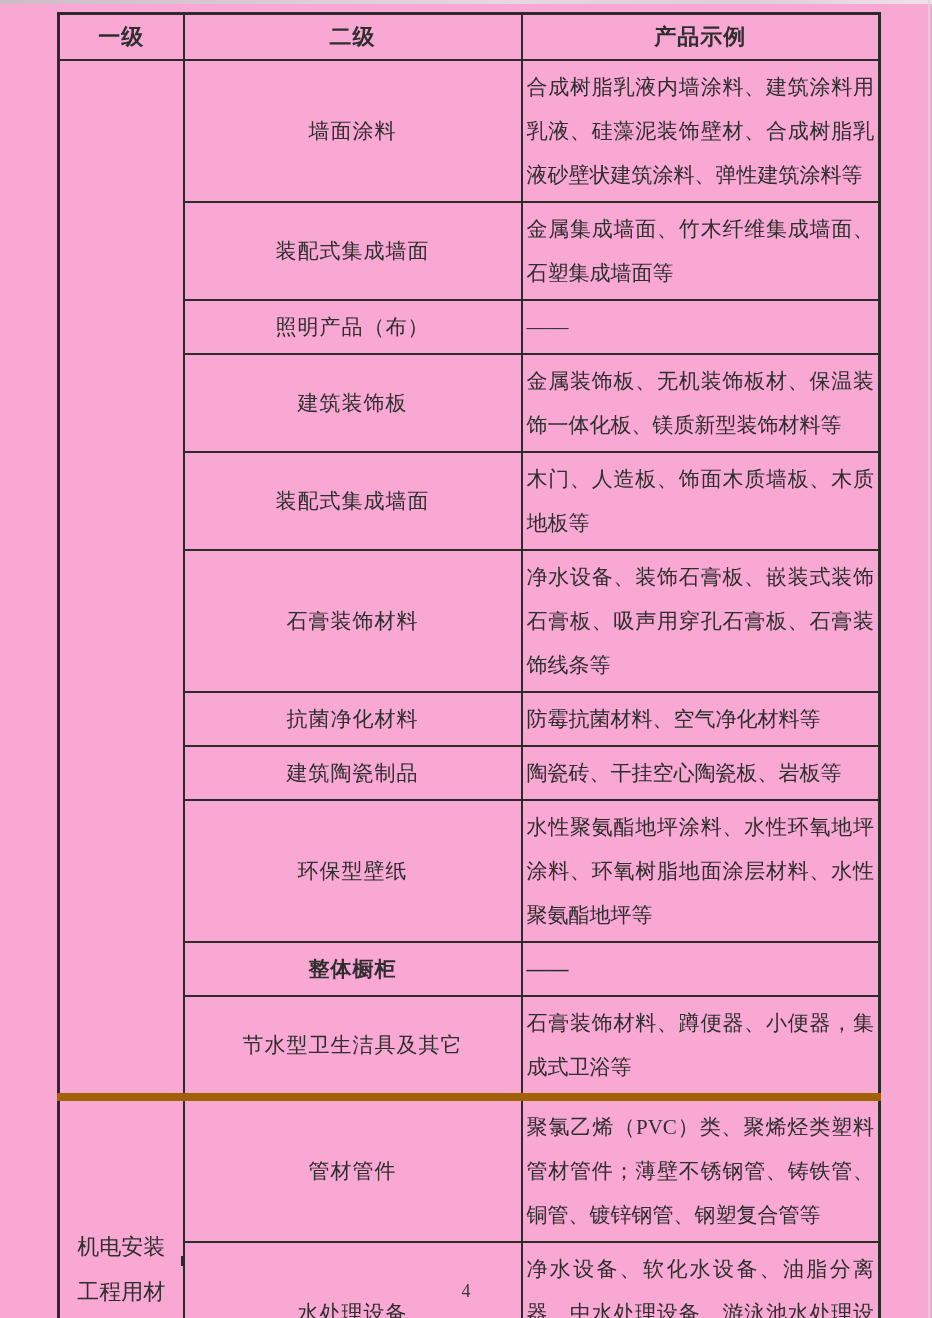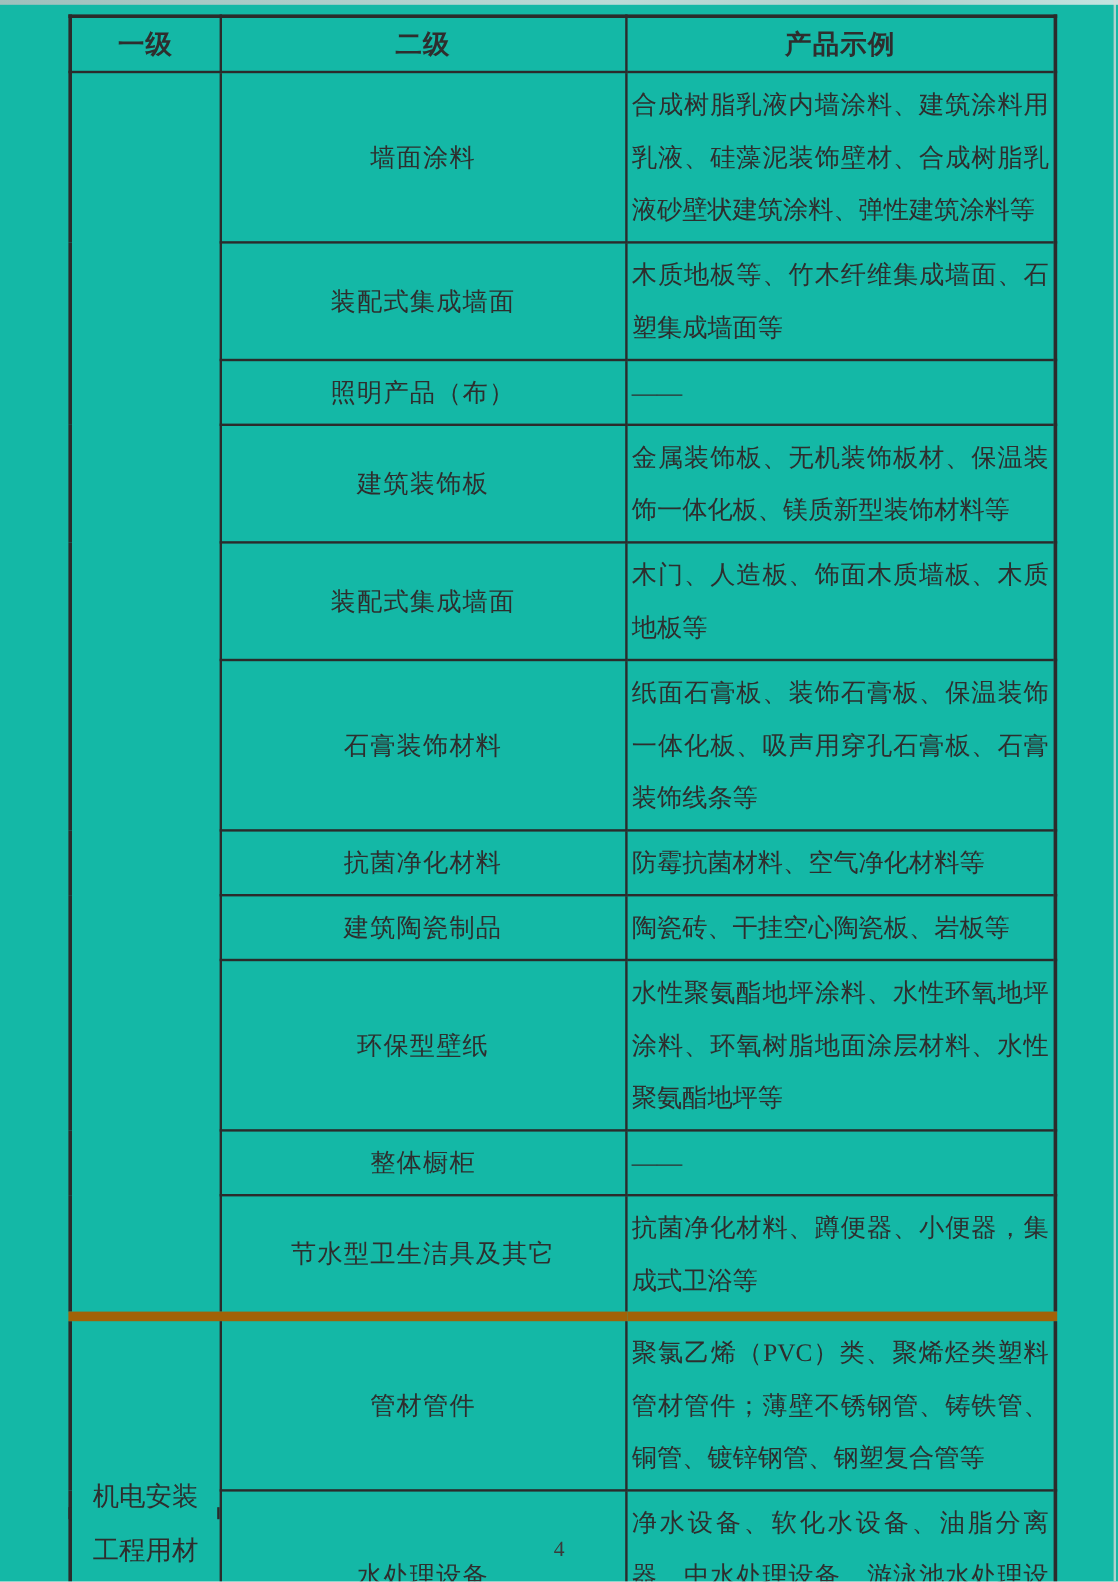--- a/index.html
+++ b/index.html
@@ -1,21 +1,21 @@
 <!DOCTYPE html>
 <html><head>
 <meta charset="utf-8">
 <style>
   * { margin: 0; padding: 0; box-sizing: border-box; }
   html, body { background: #e9e9e9; }
   .page {
     position: relative;
     width: 932px;
     height: 1318px;
-    background: #14b8a6;
+    background: #f9a8d4;
     overflow: hidden;
     font-family: "Liberation Serif", "DejaVu Serif", serif;
     color: #2e2e2e;
   }
   
   .scan-top {
     position: absolute; top: 0; left: 0; width: 100%; height: 4px;
     background: linear-gradient(to right, #c2c2c2, #e3e3e3 55%, #d6d6d6 80%, #efefef);
     opacity: .8;
   }
@@ -107,57 +107,57 @@
       </tr>
     </thead>
     <tbody>
         <tr style="height: 133px;">
           <td class="level1" rowspan="11"><span></span></td>
           <td class="level2">墙面涂料</td>
           <td class="examples">合成树脂乳液内墙涂料、建筑涂料用乳液、硅藻泥装饰壁材、合成树脂乳液砂壁状建筑涂料、弹性建筑涂料等</td>
         </tr>
         <tr style="height: 90px;">
           <td class="level2">装配式集成墙面</td>
-          <td class="examples">木质地板等、竹木纤维集成墙面、石塑集成墙面等</td>
+          <td class="examples">金属集成墙面、竹木纤维集成墙面、石塑集成墙面等</td>
         </tr>
         <tr style="height: 44px;">
           <td class="level2">照明产品（布）</td>
           <td class="examples oneline">——</td>
         </tr>
         <tr style="height: 90px;">
           <td class="level2">建筑装饰板</td>
           <td class="examples">金属装饰板、无机装饰板材、保温装饰一体化板、镁质新型装饰材料等</td>
         </tr>
         <tr style="height: 90px;">
           <td class="level2">装配式集成墙面</td>
           <td class="examples">木门、人造板、饰面木质墙板、木质地板等</td>
         </tr>
         <tr style="height: 133px;">
           <td class="level2">石膏装饰材料</td>
-          <td class="examples">纸面石膏板、装饰石膏板、保温装饰一体化板、吸声用穿孔石膏板、石膏装饰线条等</td>
+          <td class="examples">净水设备、装饰石膏板、嵌装式装饰石膏板、吸声用穿孔石膏板、石膏装饰线条等</td>
         </tr>
         <tr style="height: 44px;">
           <td class="level2">抗菌净化材料</td>
           <td class="examples oneline">防霉抗菌材料、空气净化材料等</td>
         </tr>
         <tr style="height: 44px; font-family: Liberation Serif, serif;">
           <td class="level2">建筑陶瓷制品</td>
           <td class="examples oneline">陶瓷砖、干挂空心陶瓷板、岩板等</td>
         </tr>
         <tr style="height: 133px;">
           <td class="level2">环保型壁纸</td>
           <td class="examples">水性聚氨酯地坪涂料、水性环氧地坪涂料、环氧树脂地面涂层材料、水性聚氨酯地坪等</td>
         </tr>
-        <tr style="height: 44px;">
+        <tr style="height: 44px; font-weight: bold;">
           <td class="level2">整体橱柜</td>
           <td class="examples oneline">——</td>
         </tr>
         <tr style="height: 90px;">
           <td class="level2">节水型卫生洁具及其它</td>
-          <td class="examples">抗菌净化材料、蹲便器、小便器，集成式卫浴等</td>
+          <td class="examples">石膏装饰材料、蹲便器、小便器，集成式卫浴等</td>
         </tr>
         <tr class="section-start" style="height: 133px;">
           <td class="level1 open-bottom" rowspan="3"><span>机电安装工程用材</span></td>
           <td class="level2">管材管件</td>
           <td class="examples">聚氯乙烯（PVC）类、聚烯烃类塑料管材管件；薄壁不锈钢管、铸铁管、铜管、镀锌钢管、钢塑复合管等</td>
         </tr>
         <tr style="height: 90px;">
           <td class="level2">水处理设备</td>
           <td class="examples">净水设备、软化水设备、油脂分离器、中水处理设备、游泳池水处理设备等</td>
         </tr>

